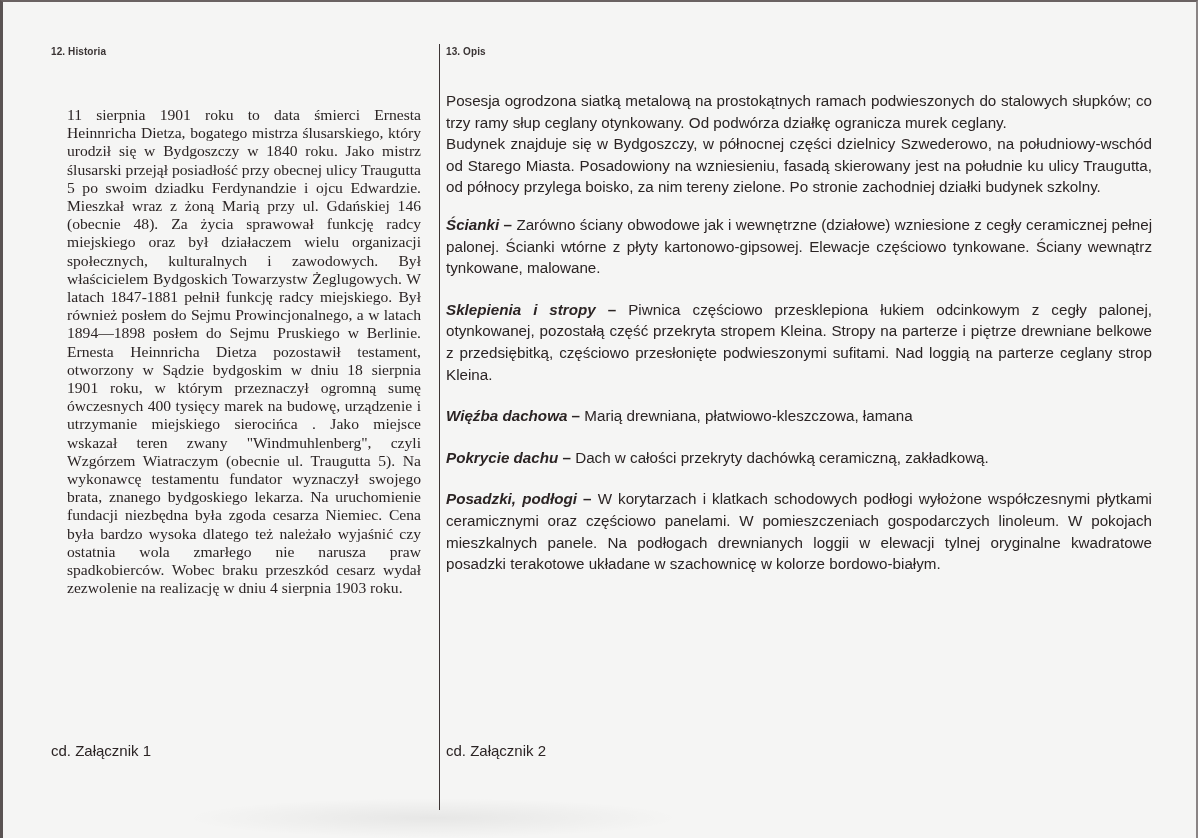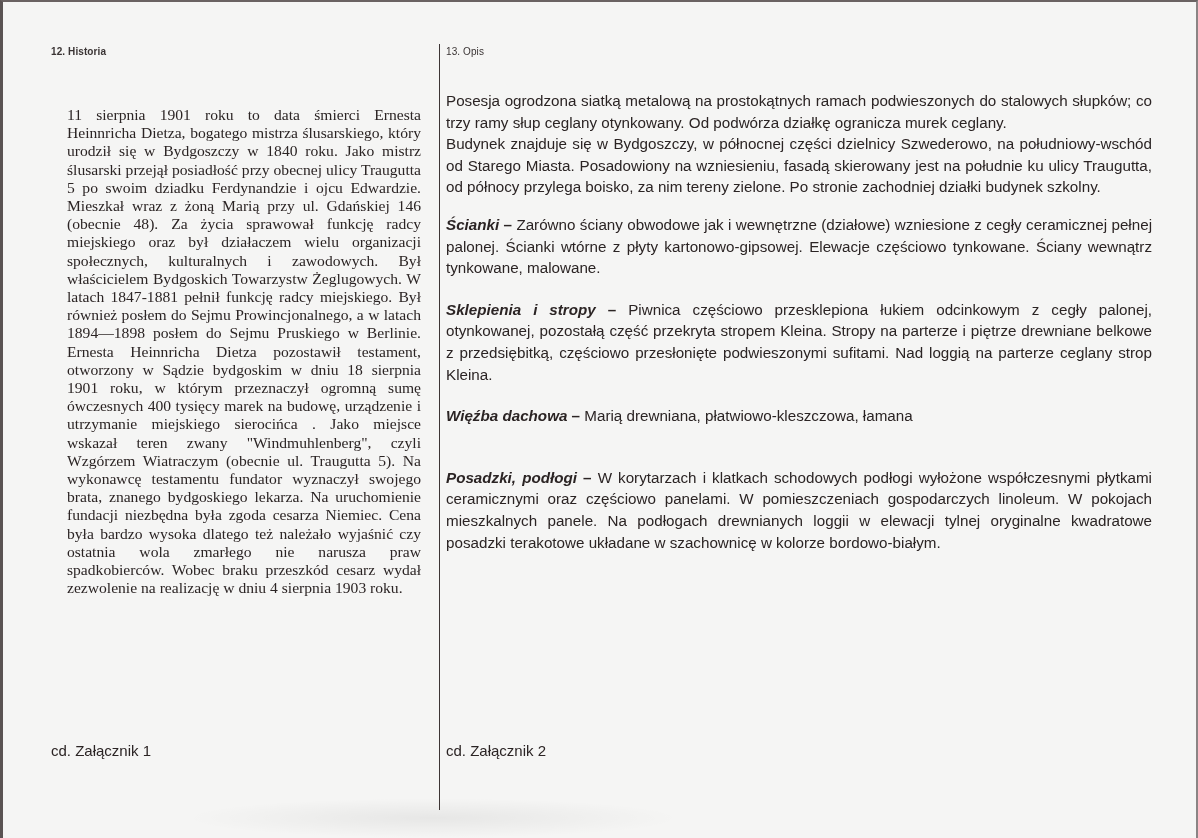--- a/index.html
+++ b/index.html
@@ -26,21 +26,21 @@
       background: #3d3535;
     }
     .section-label {
       position: absolute; top: 44px;
       font-family: "Liberation Sans", sans-serif;
       font-size: 10px; font-weight: bold; color: #3a3434;
       letter-spacing: 0.1px;
       text-align: center;
     }
     #hist-label { left: 48px; }
-    #opis-label { left: 443px; font-weight: normal; }
+    #opis-label { left: 443px; font-weight: bold; }
 
     .left-col {
       position: absolute; left: 48px; top: 88px; width: 386px;
       font-family: "Liberation Serif", serif;
       font-size: 15.6px; line-height: 18.2px;
       text-align: justify; color: #2b2424;
     }
     .left-col p { margin: 16px; text-align-last: left; }
 
     .right-col {
@@ -89,20 +89,21 @@
 
     <p><span class="term">Ścianki</span><span class="dash"> – </span><span>Zarówno ściany obwodowe jak i wewnętrzne (działowe) wzniesione z cegły ceramicznej pełnej palonej. Ścianki wtórne z płyty kartonowo-gipsowej. Elewacje częściowo tynkowane. Ściany wewnątrz tynkowane, malowane.</span></p>
     <div class="gap"></div>
 
     <p><span class="term">Sklepienia i stropy</span><span class="dash"> – </span><span>Piwnica częściowo przesklepiona łukiem odcinkowym z cegły palonej, otynkowanej, pozostałą część przekryta stropem Kleina. Stropy na parterze i piętrze drewniane belkowe z przedsiębitką, częściowo przesłonięte podwieszonymi sufitami.  Nad loggią na parterze ceglany strop Kleina.</span></p>
     <div class="gap"></div>
 
     <p><span class="term">Więźba dachowa</span><span class="dash"> – </span><span>Marią drewniana, płatwiowo-kleszczowa, łamana</span></p>
     <div class="gap"></div>
 
+    <p><span class="term">Pokrycie dachu</span><span class="dash"> – </span><span>Dach w całości przekryty dachówką ceramiczną, zakładkową.</span></p>
     <div class="gap"></div>
 
     <p><span class="term">Posadzki, podłogi</span><span class="dash"> – </span><span>W korytarzach i klatkach schodowych podłogi wyłożone współczesnymi płytkami ceramicznymi oraz częściowo panelami. W pomieszczeniach gospodarczych linoleum. W pokojach mieszkalnych panele. Na podłogach drewnianych loggii w elewacji tylnej oryginalne kwadratowe posadzki terakotowe układane w szachownicę w kolorze bordowo-białym.</span></p>
   </div>
 
   <div id="foot-left" class="footer">cd. Załącznik 1</div>
   <div id="foot-right" class="footer">cd. Załącznik 2</div>
 </div>
 
 </body></html>

